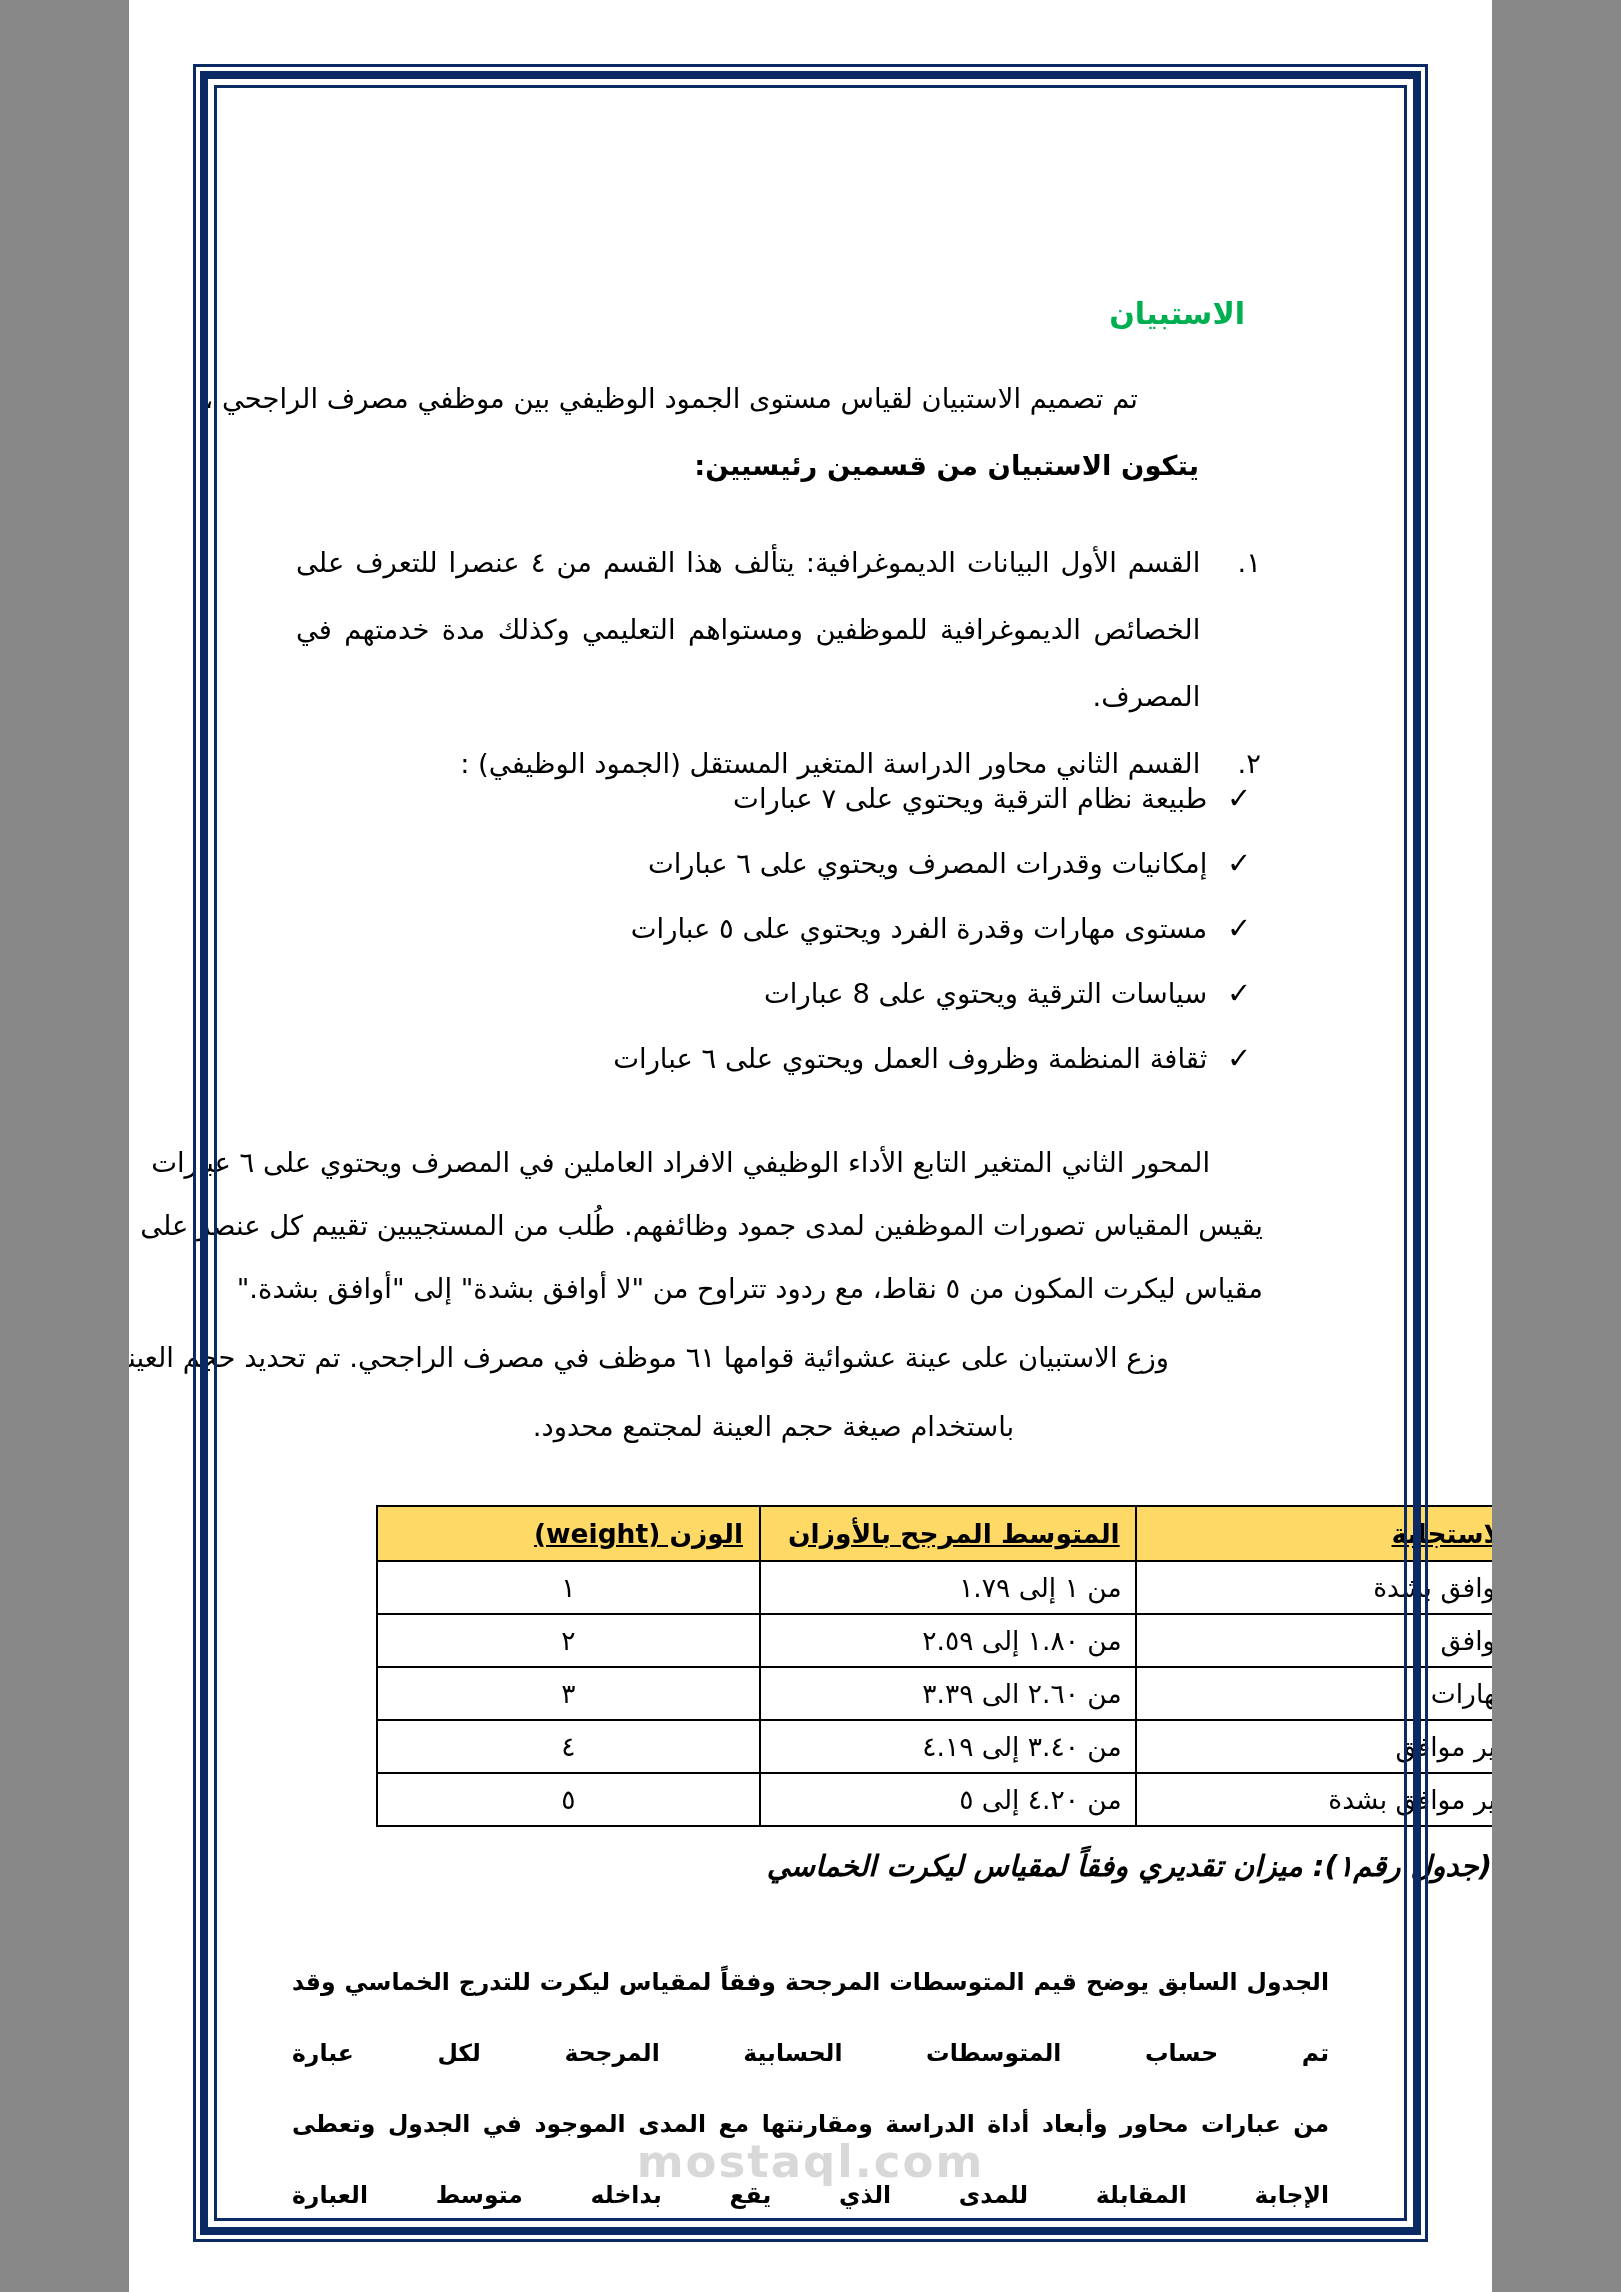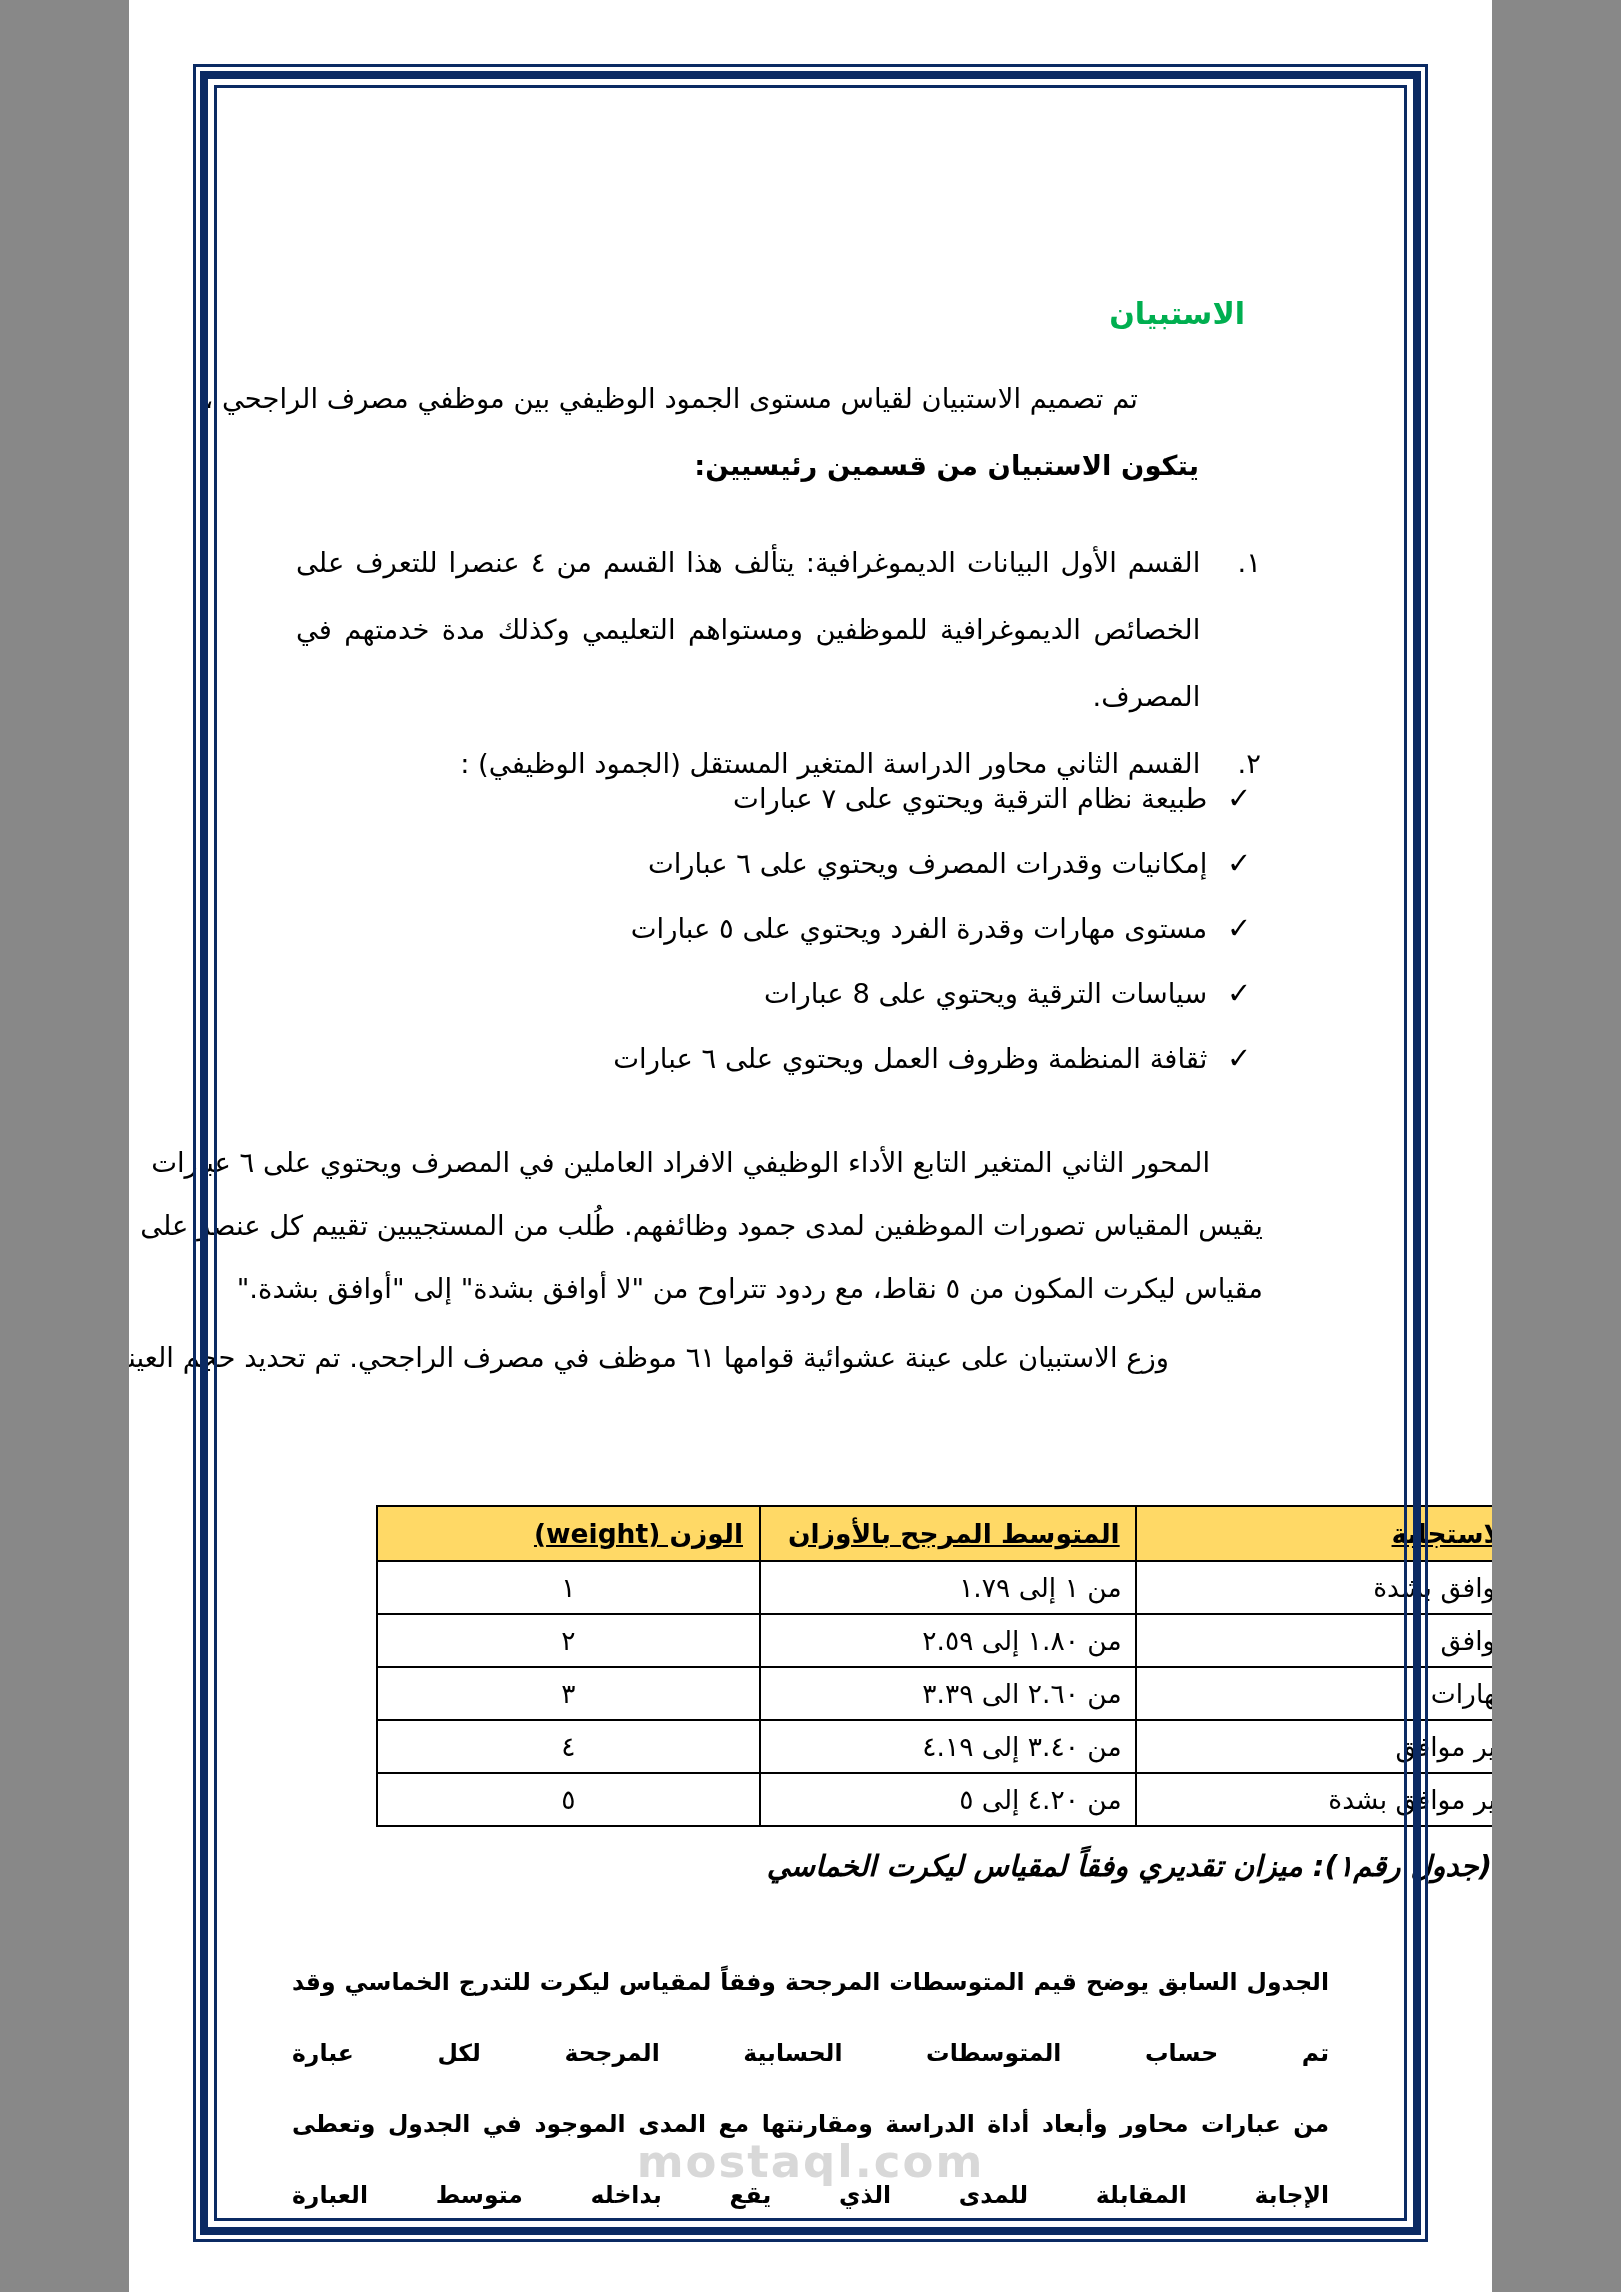--- a/index.html
+++ b/index.html
@@ -158,20 +158,21 @@
   </div>
 
   <div class="abs para2">
     <div class="line p2-line p2-l1">المحور الثاني المتغير التابع الأداء الوظيفي الافراد العاملين في المصرف ويحتوي على ٦ عبارات</div>
     <div class="line p2-line">يقيس المقياس تصورات الموظفين لمدى جمود وظائفهم. طُلب من المستجيبين تقييم كل عنصر على</div>
     <div class="line p2-line">مقياس ليكرت المكون من ٥ نقاط، مع ردود تتراوح من "لا أوافق بشدة" إلى "أوافق بشدة."</div>
   </div>
 
   <div class="abs para3">
     <div class="line p3-line p3-l1">وزع الاستبيان على عينة عشوائية قوامها ٦١ موظف في مصرف الراجحي. تم تحديد حجم العينة</div>
+    <div class="line p3-line p3-l2">باستخدام صيغة حجم العينة لمجتمع محدود.</div>
   </div>
 
   <table class="scale-table">
     <colgroup>
       <col class="c-response">
         <col class="c-range">
         <col class="c-weight">
     </colgroup>
     <thead>
       <tr>

